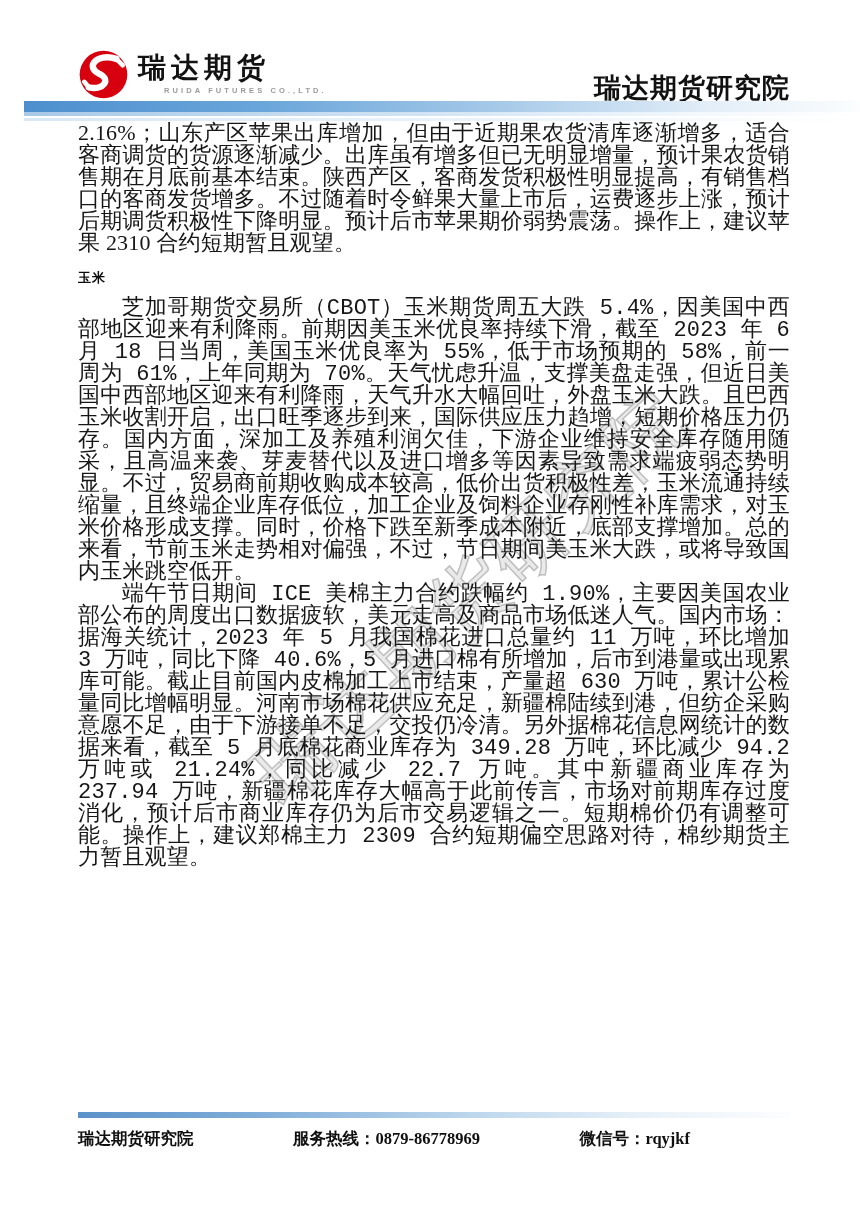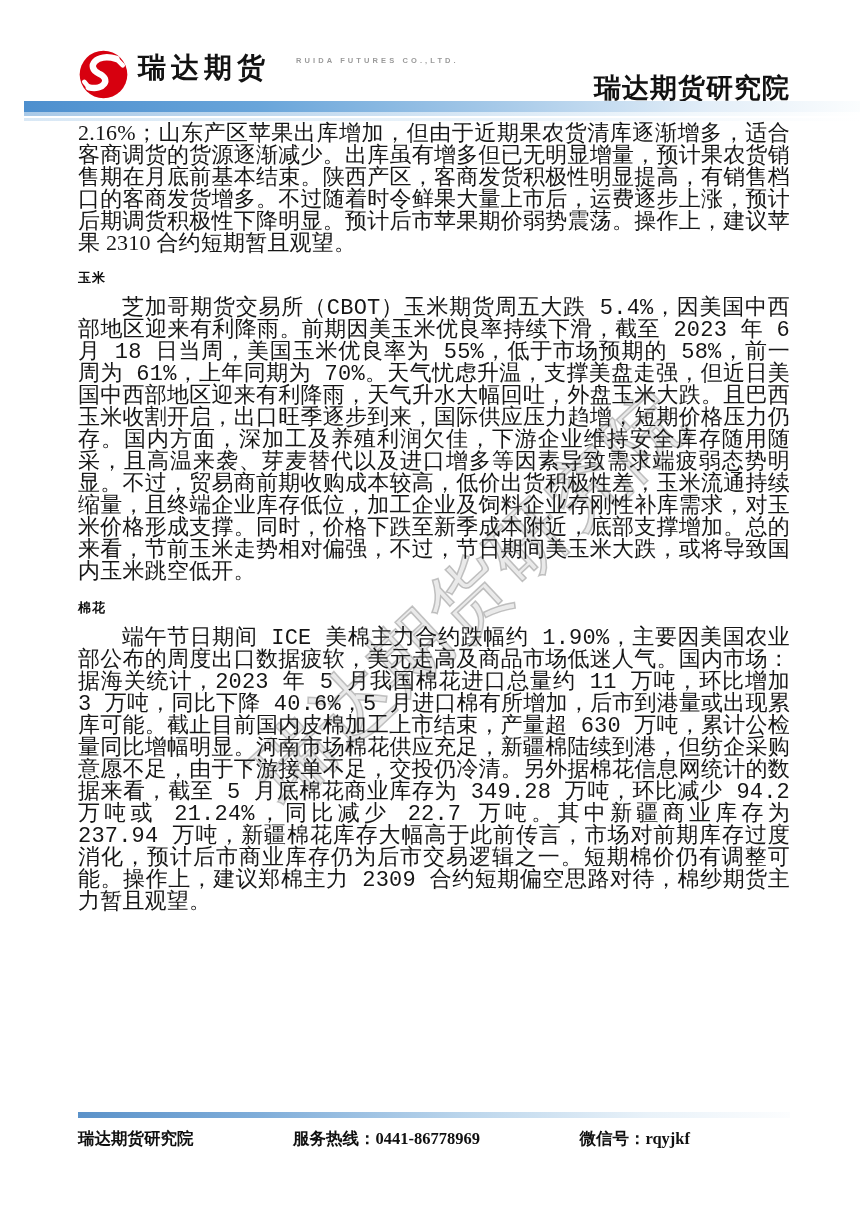--- a/index.html
+++ b/index.html
@@ -11,21 +11,21 @@
     font-family:"Liberation Serif","DejaVu Serif",serif;
     color:#151515;
   }
 
   
   .logo-block{
     position:absolute;left:76px;top:47px;
     display:flex;align-items:flex-start;gap:7px;
   }
   .logo-icon{width:55px;height:55px;flex:0 0 auto;}
-  .logo-text-col{display:flex;flex-direction:row;margin-top:6px;}
+  .logo-text-col{display:flex;flex-direction:column;margin-top:6px;}
   .logo-cn{
     font-family:"Liberation Sans","DejaVu Sans",sans-serif;
     font-weight:bold;font-size:28px;line-height:30px;
     letter-spacing:5px;color:#121212;white-space:nowrap;
   }
   .logo-en{
     font-family:"Liberation Sans","DejaVu Sans",sans-serif;
     font-size:7.5px;letter-spacing:3.1px;color:#9a9a9a;
     margin-top:3px;white-space:nowrap;font-weight:bold;padding-left:26px;
   }
@@ -119,26 +119,25 @@
   </div>
 
   <div class="watermark">瑞达期货研究院</div>
 
   <div class="content">
     <p>2.16%；山东产区苹果出库增加，但由于近期果农货清库逐渐增多，适合客商调货的货源逐渐减少。出库虽有增多但已无明显增量，预计果农货销售期在月底前基本结束。陕西产区，客商发货积极性明显提高，有销售档口的客商发货增多。不过随着时令鲜果大量上市后，运费逐步上涨，预计后期调货积极性下降明显。预计后市苹果期价弱势震荡。操作上，建议苹果 2310 合约短期暂且观望。</p>
 
     <h2>玉米</h2>
     <p class="indent">芝加哥期货交易所（CBOT）玉米期货周五大跌 5.4%，因美国中西部地区迎来有利降雨。前期因美玉米优良率持续下滑，截至 2023 年 6 月 18 日当周，美国玉米优良率为 55%，低于市场预期的 58%，前一周为 61%，上年同期为 70%。天气忧虑升温，支撑美盘走强，但近日美国中西部地区迎来有利降雨，天气升水大幅回吐，外盘玉米大跌。且巴西玉米收割开启，出口旺季逐步到来，国际供应压力趋增，短期价格压力仍存。国内方面，深加工及养殖利润欠佳，下游企业维持安全库存随用随采，且高温来袭、芽麦替代以及进口增多等因素导致需求端疲弱态势明显。不过，贸易商前期收购成本较高，低价出货积极性差，玉米流通持续缩量，且终端企业库存低位，加工企业及饲料企业存刚性补库需求，对玉米价格形成支撑。同时，价格下跌至新季成本附近，底部支撑增加。总的来看，节前玉米走势相对偏强，不过，节日期间美玉米大跌，或将导致国内玉米跳空低开。</p>
 
-    <h2>棉花</h2>
     <p class="indent">端午节日期间 ICE 美棉主力合约跌幅约 1.90%，主要因美国农业部公布的周度出口数据疲软，美元走高及商品市场低迷人气。国内市场：据海关统计，2023 年 5 月我国棉花进口总量约 11 万吨，环比增加 3 万吨，同比下降 40.6%，5 月进口棉有所增加，后市到港量或出现累库可能。截止目前国内皮棉加工上市结束，产量超 630 万吨，累计公检量同比增幅明显。河南市场棉花供应充足，新疆棉陆续到港，但纺企采购意愿不足，由于下游接单不足，交投仍冷清。另外据棉花信息网统计的数据来看，截至 5 月底棉花商业库存为 349.28 万吨，环比减少 94.2 万吨或 21.24%，同比减少 22.7 万吨。其中新疆商业库存为 237.94 万吨，新疆棉花库存大幅高于此前传言，市场对前期库存过度消化，预计后市商业库存仍为后市交易逻辑之一。短期棉价仍有调整可能。操作上，建议郑棉主力 2309 合约短期偏空思路对待，棉纱期货主力暂且观望。</p>
   </div>
 
   <div class="footer">
     <div class="footer-rule"></div>
     <div class="footer-row">
       <span class="f-left">瑞达期货研究院</span>
-      <span class="f-mid">服务热线：0441-86778969</span>
+      <span class="f-mid">服务热线：0879-86778969</span>
       <span class="f-right">微信号：rqyjkf</span>
     </div>
   </div>
 
 </div>
 
 </body></html>

